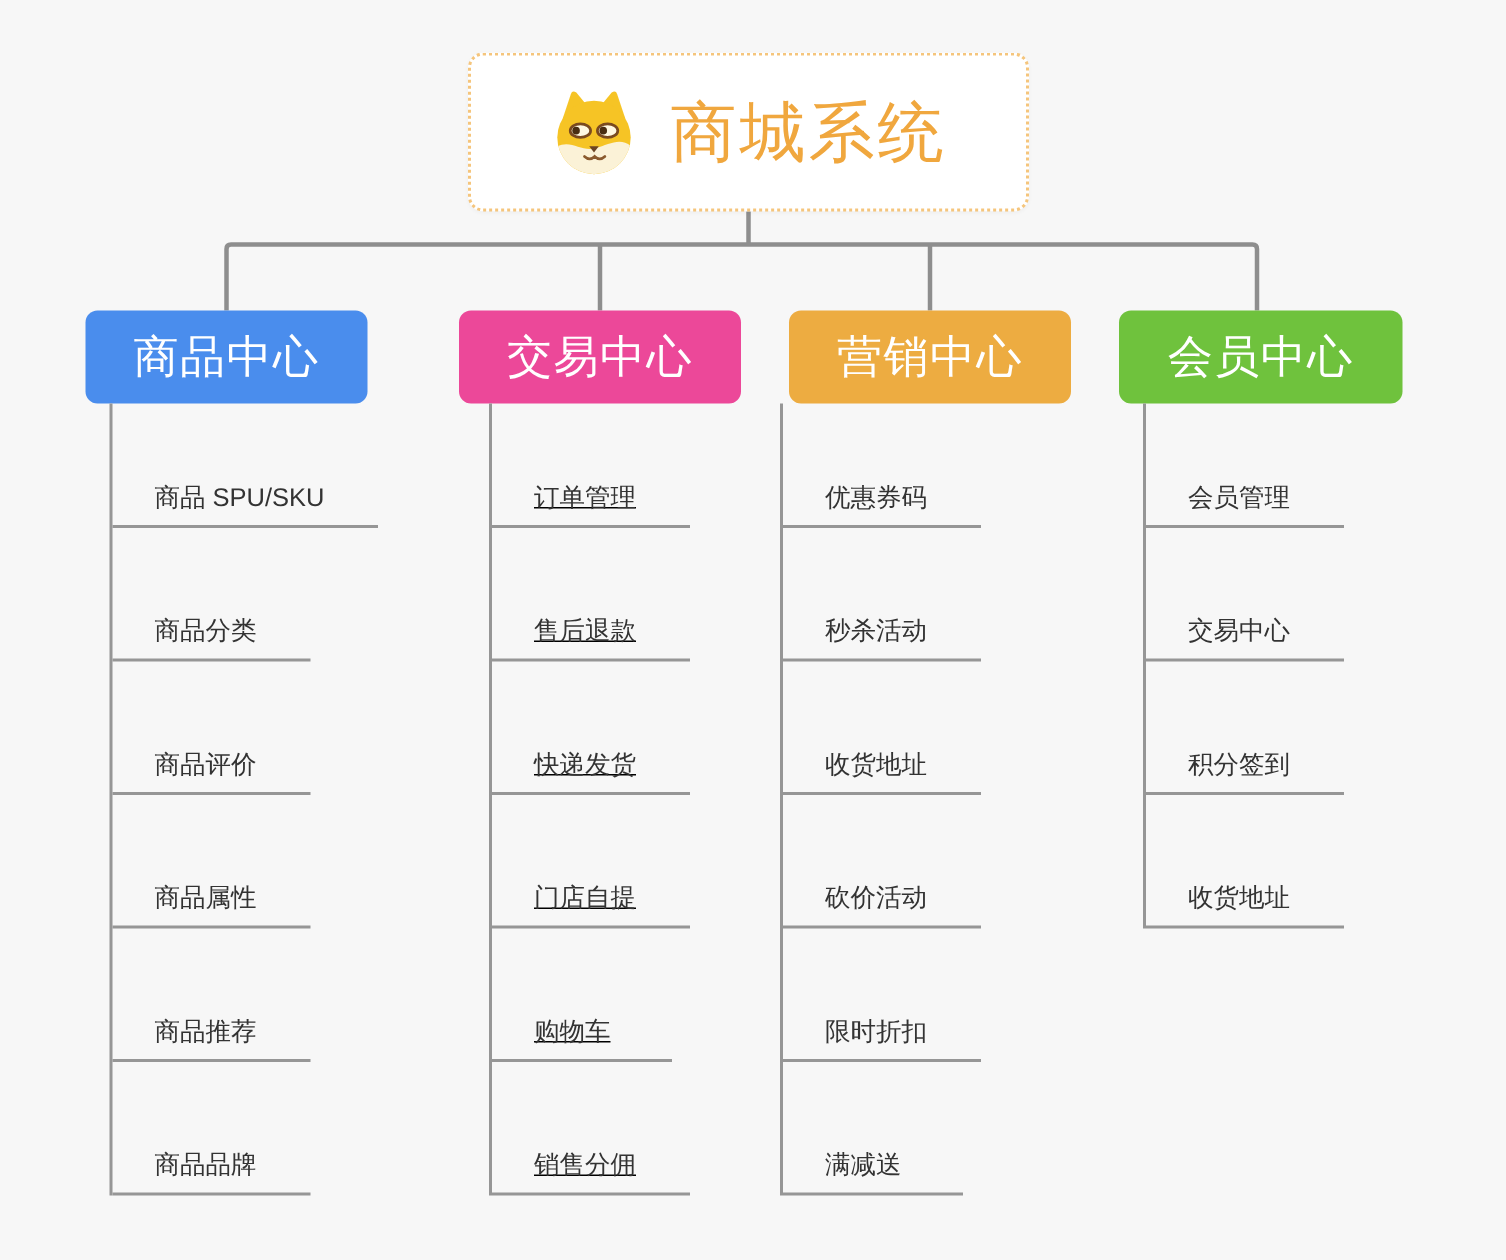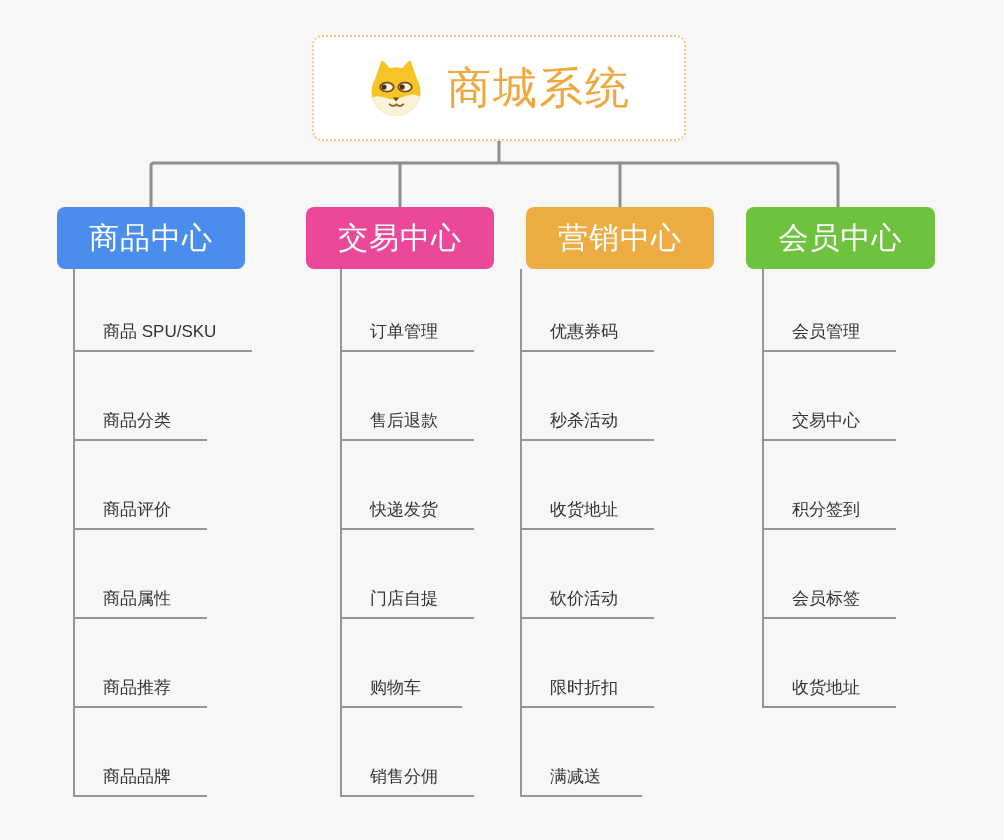--- a/index.html
+++ b/index.html
@@ -58,21 +58,21 @@
   .branch-2 { left: 306px; width: 188px; background: #E65A57; }
   .branch-3 { left: 526px; width: 188px; background: #EDAC41; }
   .branch-4 { left: 746px; width: 189px; background: #6FC23D; }
   
   .column {
     position: absolute;
     top: 269px;
     border-left: 2px solid #969696;
   }
   .col-1 { left: 73px; }
-  .col-2 { left: 340px; }
+  .col-2 { left: 326px; text-decoration: underline; }
   .col-3 { left: 520px; }
   .col-4 { left: 762px; }
   .child {
     box-sizing: border-box;
     height: 89px;
     width: fit-content;
     min-width: 120px;
     display: flex;
     align-items: flex-end;
     padding: 0 36px 7px 28px;
@@ -192,20 +192,17 @@
     <div class="child">
         <span>会员管理</span>
       </div>
     <div class="child">
         <span>交易中心</span>
       </div>
     <div class="child">
         <span>积分签到</span>
       </div>
     <div class="child">
-        <span>会员标签</span>
-      </div>
-    <div class="child">
         <span>收货地址</span>
       </div>
   </div>
 
 </div>
 
 </body></html>

